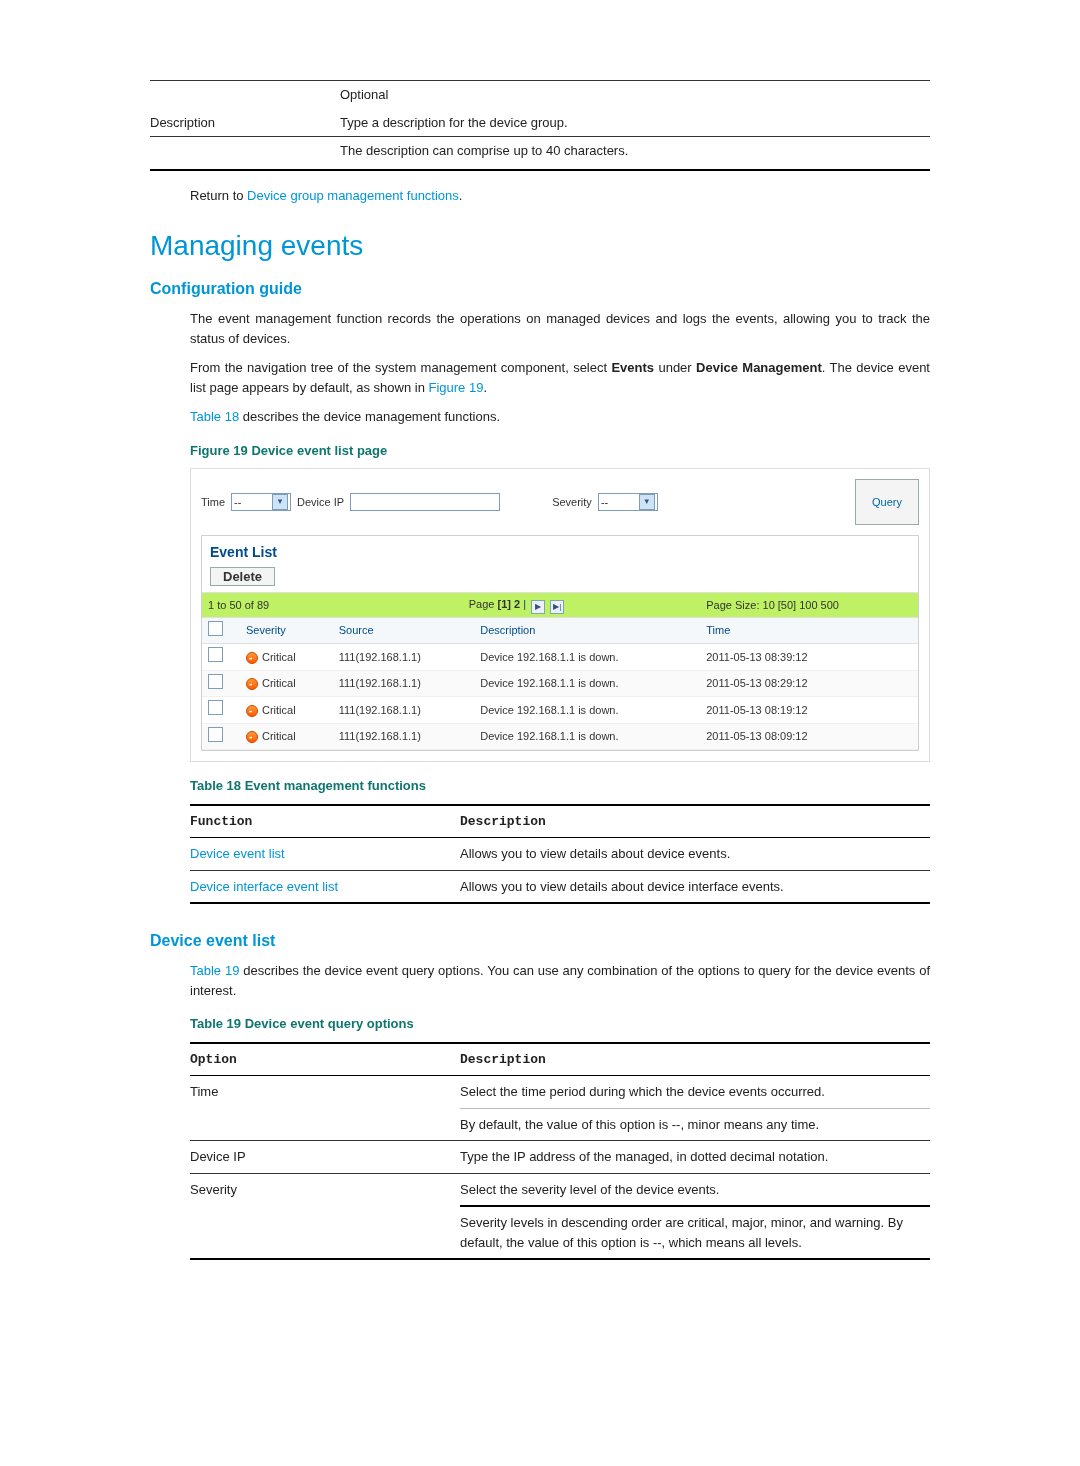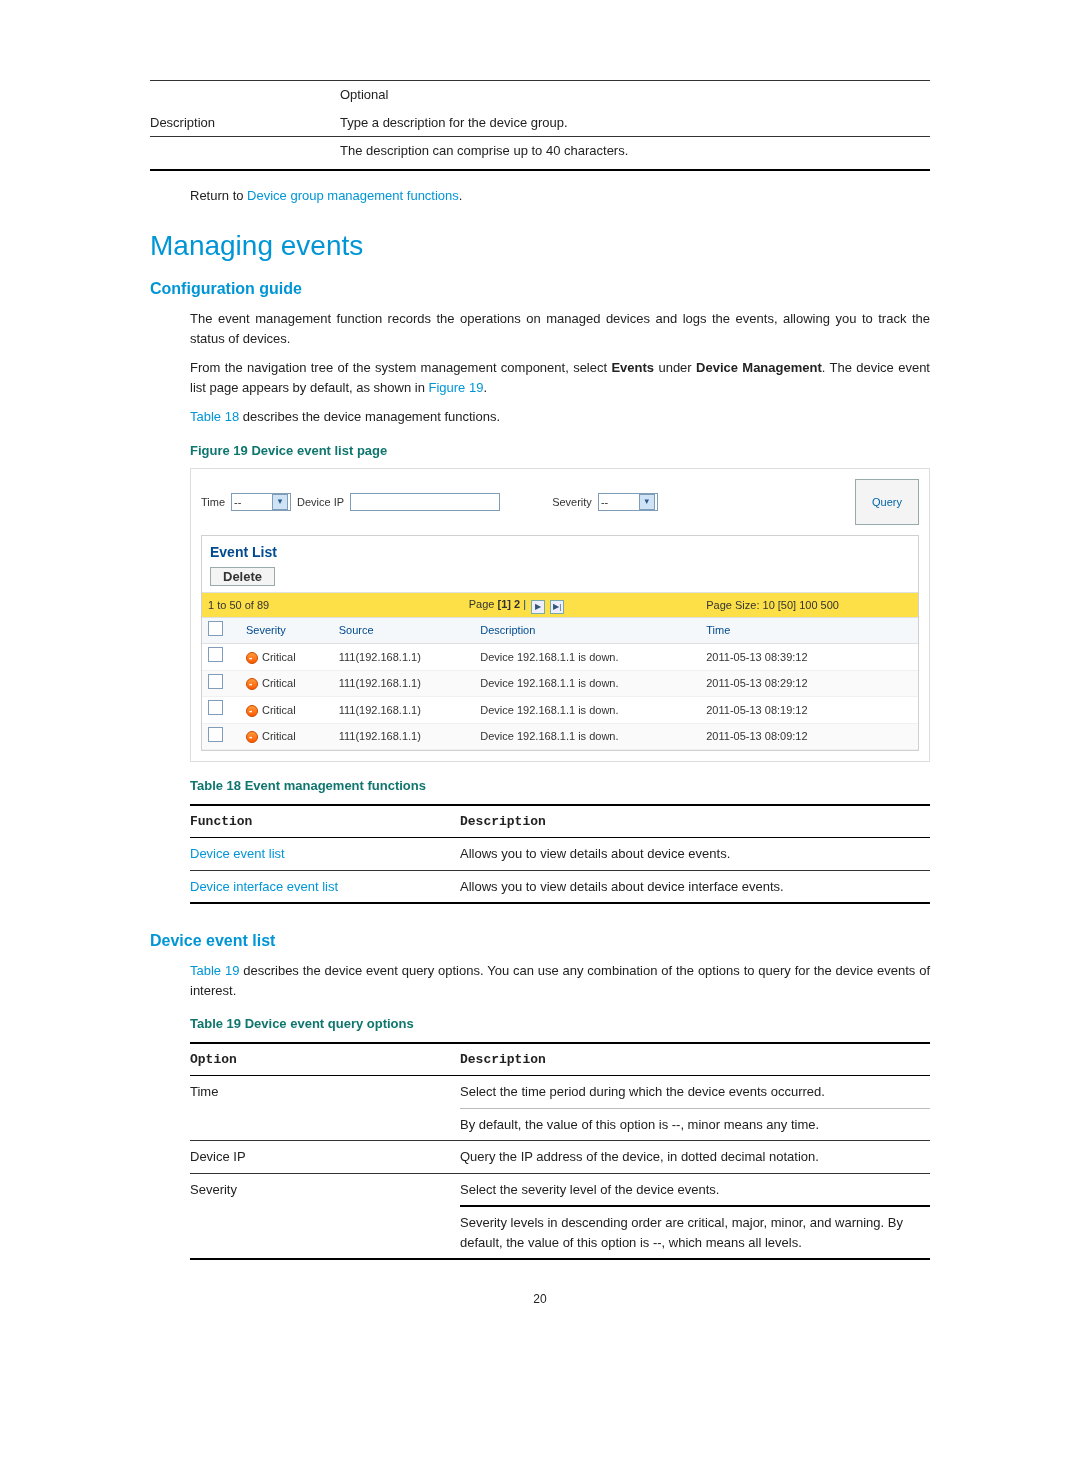--- a/index.html
+++ b/index.html
@@ -104,21 +104,21 @@
   .event-title { color: #004a8f; font-weight: bold; padding: 6px 8px 4px; font-size: 14px; }
   .event-tool { padding: 0 8px 6px; }
   .del-btn {
     border: 1px solid #9aa; background: #f4f4f4; font-size: 13px;
     padding: 1px 12px; font-weight: bold; cursor: pointer; color:#333;
   }
 
   .grid { width: 100%; border-collapse: collapse; font-size: 11px; }
   .grid td, .grid th { padding: 3px 6px; text-align: left; }
   .grid-info td { color: #333; }
-  .info-row { border-top: 1px solid #e0e0e0; border-bottom: 1px solid #e0e0e0; background:#fde047; }
+  .info-row { border-top: 1px solid #e0e0e0; border-bottom: 1px solid #e0e0e0; background:#bef264; }
   .info-row .bold { font-weight: bold; }
   .info-row .link11 { color: #004a8f; }
   .grid-head th {
     color: #004a8f; font-weight: normal;
     border-bottom: 1px solid #e0e0e0;
     background: #f4f8fb;
   }
   .grid-row td { border-bottom: 1px solid #f0f0f0; }
   .grid-row:nth-child(even) td { background: #fafafa; }
   .chk { width: 13px; height: 13px; border: 1px solid #7f9db9; background:#fff; display:inline-block;}
@@ -319,26 +319,25 @@
     </tr>
     <tr>
       <td rowspan="2">Time</td>
       <td class="inner-top">Select the time period during which the device events occurred.</td>
     </tr>
     <tr>
       <td>By default, the value of this option is --, minor means any time.</td>
     </tr>
     <tr>
       <td>Device IP</td>
-      <td>Query the IP address of the device, in dotted decimal notation.</td>
+      <td>Type the IP address of the managed, in dotted decimal notation.</td>
     </tr>
     <tr class="last-row">
       <td rowspan="2">Severity</td>
       <td class="inner-top">Select the severity level of the device events.</td>
     </tr>
     <tr class="last-row">
       <td>Severity levels in descending order are critical, major, minor, and warning. By default, the value of this option is --, which means all levels.</td>
     </tr>
   </tbody>
     </table>
 
-  <div class="page-num">20</div>
 </div>
 
 </body></html>

